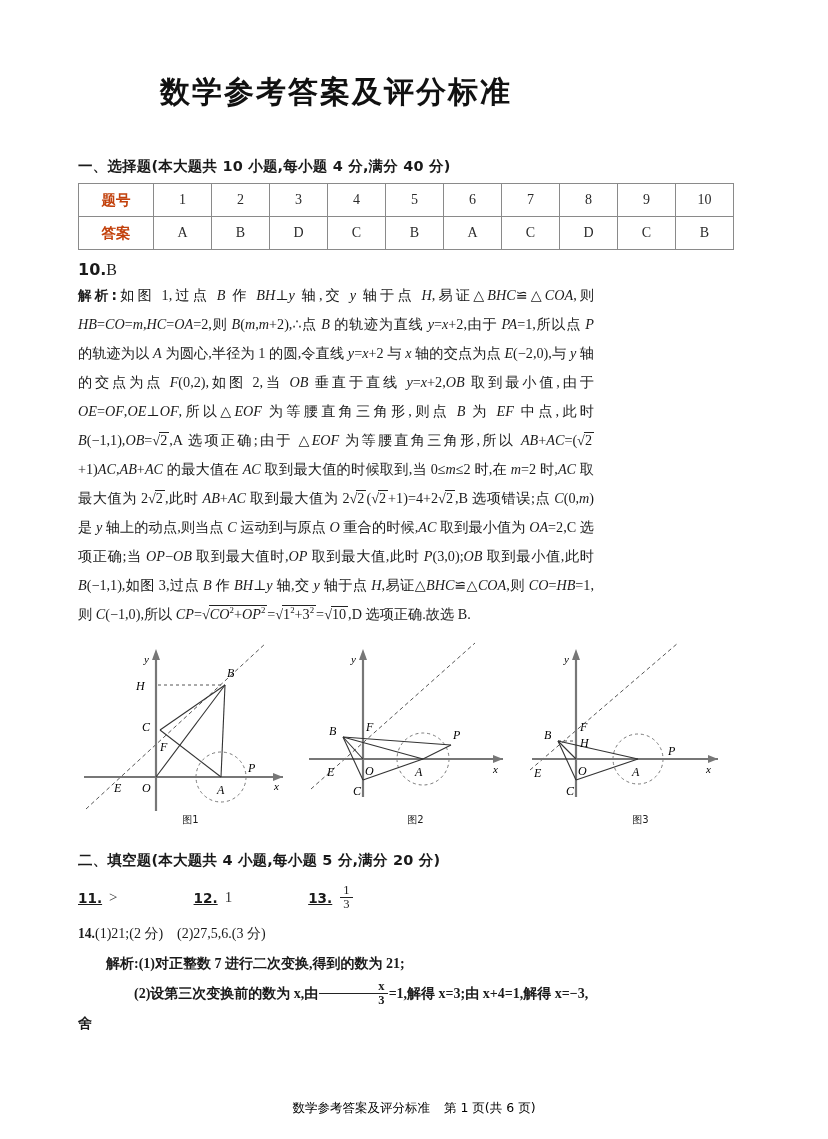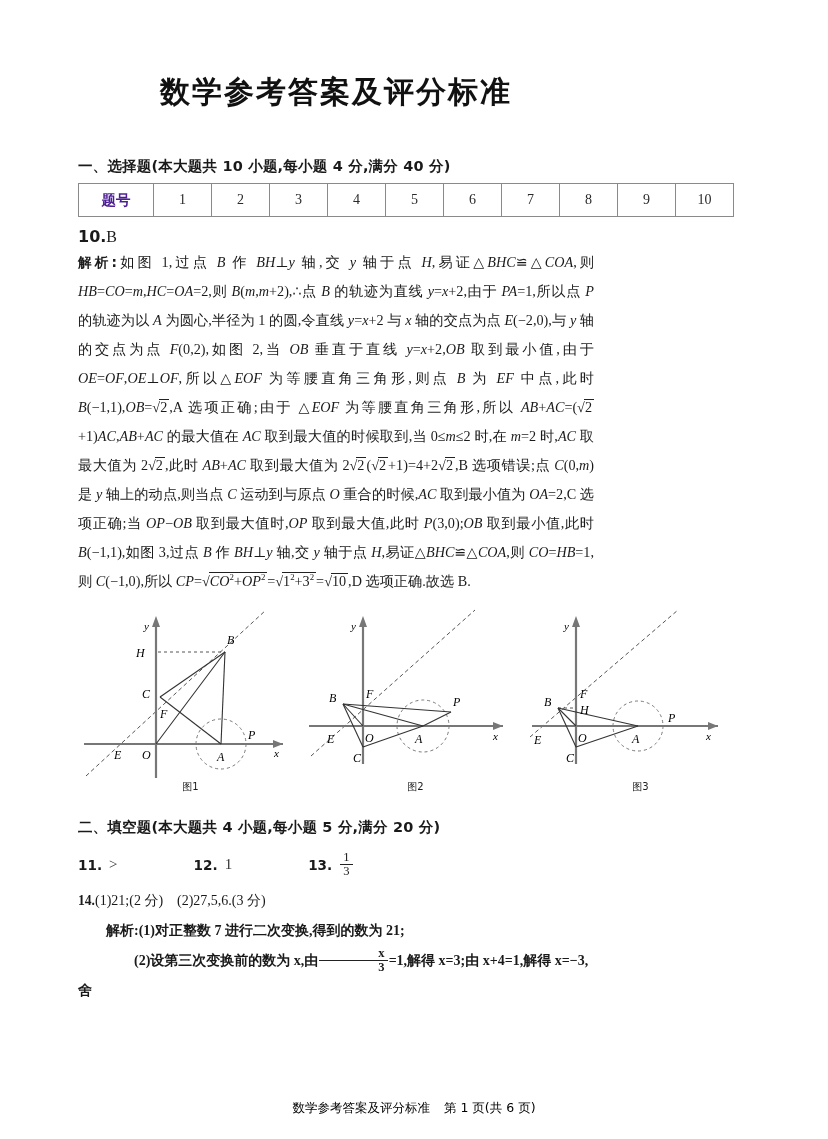--- a/index.html
+++ b/index.html
@@ -55,21 +55,21 @@
     text-align: center;
     vertical-align: middle;
     font-size: 14px;
     color: #2a2a2a;
   }
   table.answer-table td.rowhead {
     width: 72px;
     font-weight: bold;
     font-size: 14.5px;
     font-family: Liberation Mono, monospace;
-    color: #4c1d95;
+    color: #c2410c;
   }
   
   .ans-line {
     font-size: 16px;
     font-weight: bold;
     margin-top: 10px;
     margin-bottom: 2px;
     font-family: "DejaVu Sans", "Liberation Sans", sans-serif;
   }
   .ans-line .opt { font-family: "Liberation Serif", serif; font-weight: normal; }
@@ -130,20 +130,21 @@
   .fill-item {
     display: inline-flex;
     align-items: center;
     margin-right: 76px;
   }
   .fill-item .qn {
     font-weight: bold;
     font-family: "DejaVu Sans", "Liberation Sans", sans-serif;
     font-size: 13.6px;
     margin-right: 7px;
+    text-decoration: underline;
   }
   .fill-item .val { font-size: 15px; color: #333; }
   .q14 { font-size: 14px; margin-top: 14px; }
   .q14 .qn {
     font-weight: bold;
     font-family: Liberation Serif, serif;
     font-size: 13.6px;
   }
   .q14-sol { font-size: 14px; line-height: 30px; margin-top: 6px; font-weight: bold; }
   .q14-sol .indent { display: block; text-indent: 28px; }
@@ -177,20 +178,33 @@
         <td>1</td>
         <td>2</td>
         <td>3</td>
         <td>4</td>
         <td>5</td>
         <td>6</td>
         <td>7</td>
         <td>8</td>
         <td>9</td>
         <td>10</td>
+      </tr>
+      <tr>
+        <td class="rowhead">答案</td>
+        <td>A</td>
+        <td>B</td>
+        <td>D</td>
+        <td>C</td>
+        <td>B</td>
+        <td>A</td>
+        <td>C</td>
+        <td>D</td>
+        <td>C</td>
+        <td>B</td>
       </tr>
     </tbody>
   </table>
 
   <div class="ans-line">
     <span>10.</span><span class="opt">B</span>
   </div>
 
   <div class="solution">
     <span class="sol-body">

